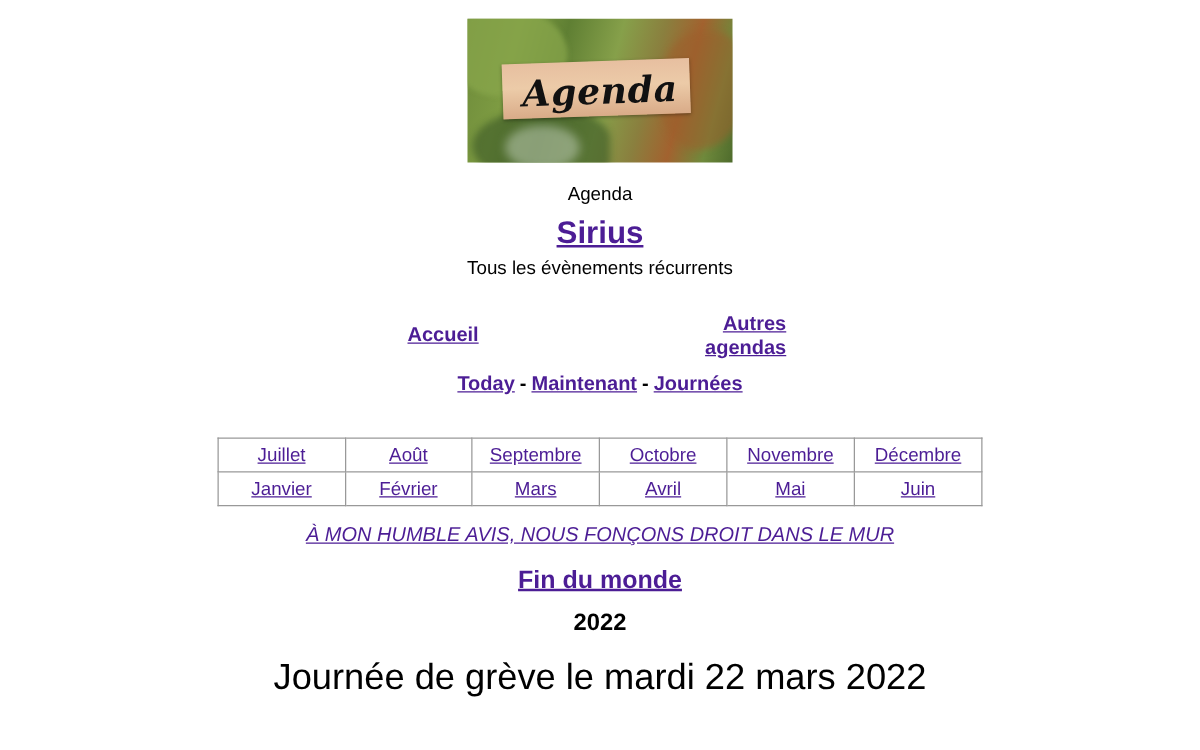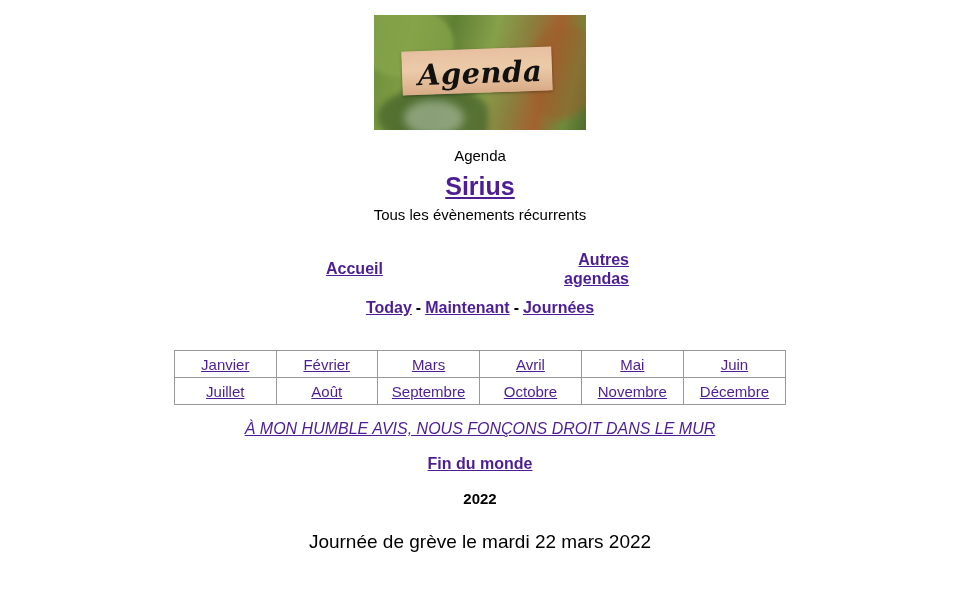--- a/index.html
+++ b/index.html
@@ -182,33 +182,33 @@
     line-height: 22px;
   }
   .avis {
     margin-top: 13px;
     font-style: italic;
     font-size: 16px;
     line-height: 22px;
   }
   .fin {
     margin-top: 13px;
-    font-size: 16px;
+    font-size: 20px;
     font-weight: bold;
     line-height: 22px;
   }
   .year {
     margin-top: 13px;
-    font-size: 15px;
+    font-size: 19px;
     font-weight: bold;
     line-height: 22px;
   }
   .event {
     margin-top: 18px;
-    font-size: 19px;
+    font-size: 29px;
     line-height: 28px;
   }
 </style>
 </head>
 <body>
 
 <div class="page">
 
   <div class="banner-wrap">
     <div class="banner">
@@ -239,35 +239,35 @@
   </div>
 
   <div class="nav-sub">
     <a class="lnk" href="#">Today</a><span class="sep">-</span><a class="lnk" href="#">Maintenant</a><span class="sep">-</span><a class="lnk" href="#">Journées</a>
   </div>
 
   <div class="months-wrap">
     <table class="months">
       <tbody>
           <tr>
+        <td><a class="lnk" href="#">Juillet</a></td>
+        <td><a class="lnk" href="#">Août</a></td>
+        <td><a class="lnk" href="#">Septembre</a></td>
+        <td><a class="lnk" href="#">Octobre</a></td>
+        <td><a class="lnk" href="#">Novembre</a></td>
+        <td><a class="lnk" href="#">Décembre</a></td>
+      </tr>
+      <tr>
         <td><a class="lnk" href="#">Janvier</a></td>
         <td><a class="lnk" href="#">Février</a></td>
         <td><a class="lnk" href="#">Mars</a></td>
         <td><a class="lnk" href="#">Avril</a></td>
         <td><a class="lnk" href="#">Mai</a></td>
         <td><a class="lnk" href="#">Juin</a></td>
       </tr>
-      <tr>
-        <td><a class="lnk" href="#">Juillet</a></td>
-        <td><a class="lnk" href="#">Août</a></td>
-        <td><a class="lnk" href="#">Septembre</a></td>
-        <td><a class="lnk" href="#">Octobre</a></td>
-        <td><a class="lnk" href="#">Novembre</a></td>
-        <td><a class="lnk" href="#">Décembre</a></td>
-      </tr>
     </tbody>
       </table>
   </div>
 
 
   <div class="avis">
     <a class="lnk" href="#">À MON HUMBLE AVIS, NOUS FONÇONS DROIT DANS LE MUR</a>
   </div>
 
   <div class="fin">

